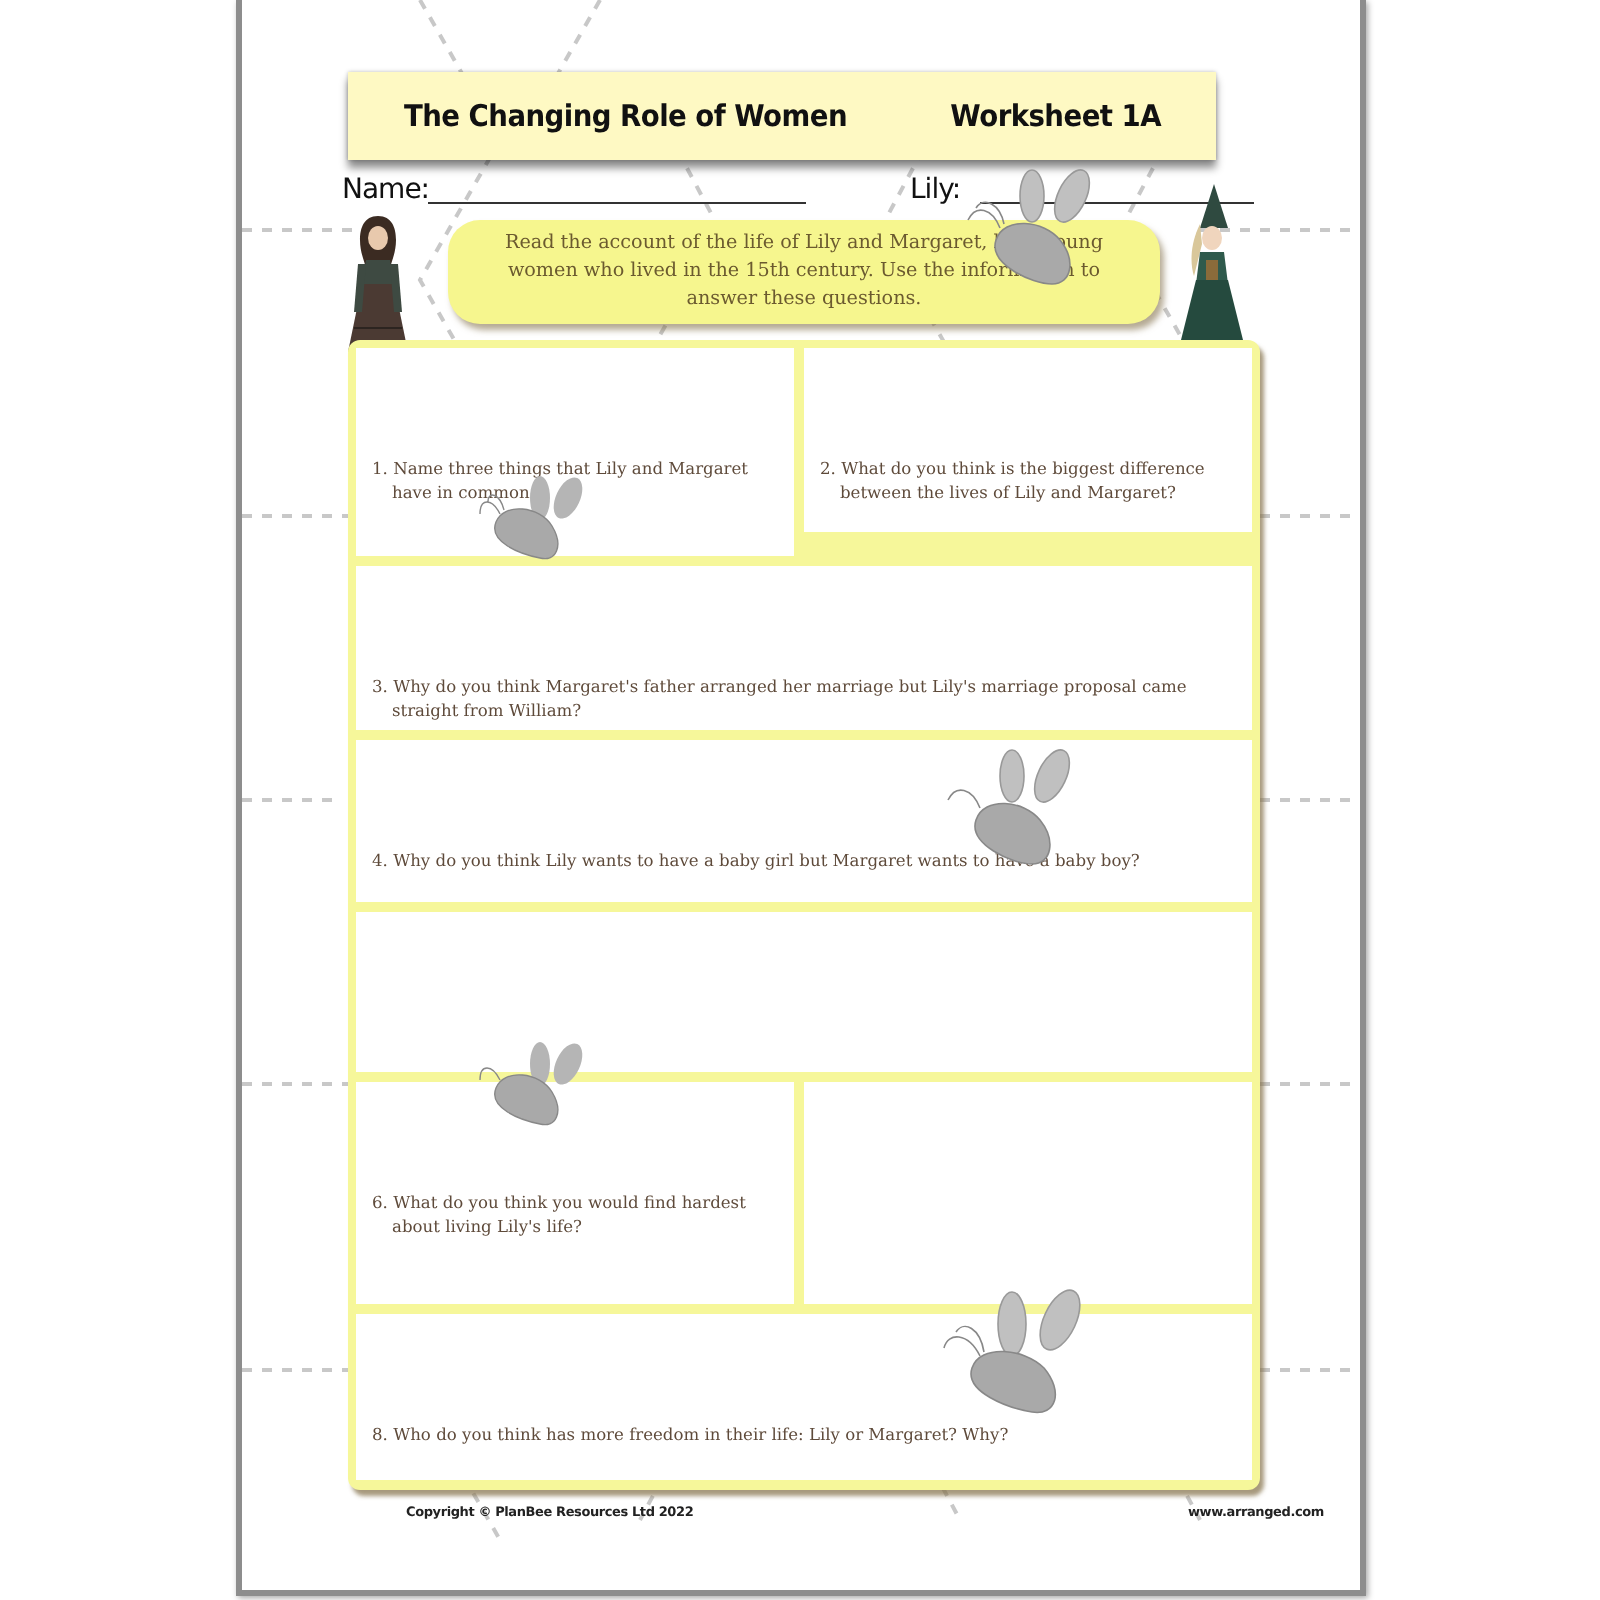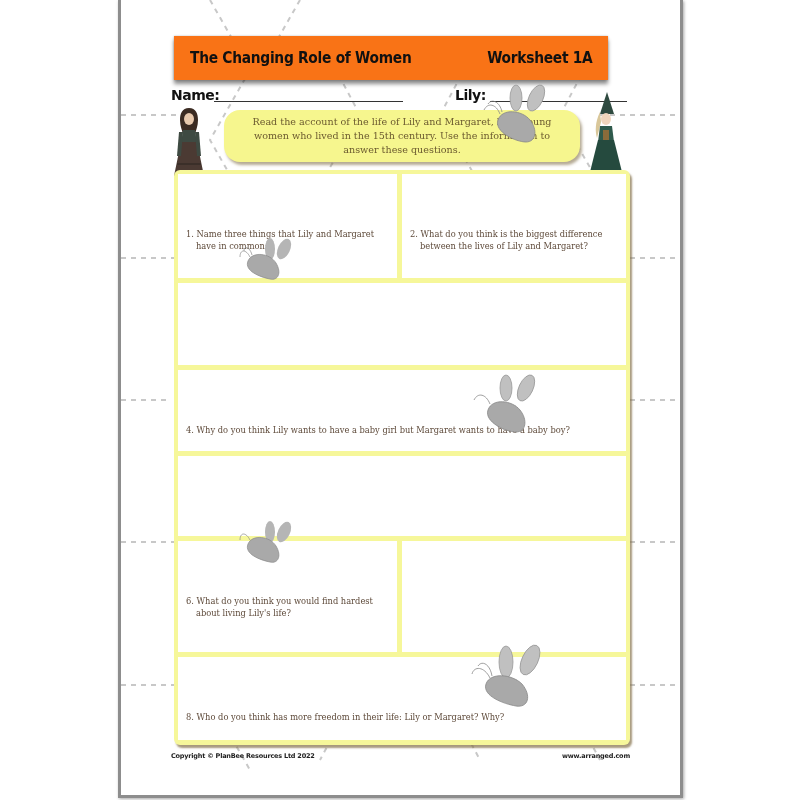--- a/index.html
+++ b/index.html
@@ -10,33 +10,33 @@
     position: absolute; left: 118px; top: 0; width: 565px; height: 798px;
     background: #ffffff;
     border-left: 3px solid #8d8d8d; border-right: 3px solid #8d8d8d; border-bottom: 3px solid #8d8d8d;
     box-shadow: 1px 1px 3px rgba(0,0,0,0.35);
     overflow: hidden;
   }
   .hexbg { position: absolute; left: 0; top: 0; width: 800px; height: 800px; pointer-events: none; }
 
   .title-bar {
     position: absolute; left: 174px; top: 36px; width: 434px; height: 44px;
-    background: #f97316;
+    background: #fef9c3;
     box-shadow: 0 4px 4px rgba(0,0,0,0.45), 0 0 2px rgba(0,0,0,0.25);
     display: flex; align-items: center; justify-content: space-between;
-    padding: 0 16px;
+    padding: 0 28px;
   }
   .title-text, .worksheet-label {
     font-family: "DejaVu Sans", sans-serif; font-weight: bold; font-size: 15px; color: #111;
     letter-spacing: -0.3px; transform: scaleX(0.92); transform-origin: left center;
   }
   .worksheet-label { transform-origin: right center; }
 
   .name-label, .date-label {
-    position: absolute; font-family: "DejaVu Sans", sans-serif; font-weight: bold;
+    position: absolute; font-family: "DejaVu Sans", sans-serif; font-weight: normal;
     font-size: 14px; color: #111; letter-spacing: -0.5px;
   }
   .name-label { left: 171px; top: 87px; }
   .date-label { left: 455px; top: 87px; }
   .line { position: absolute; height: 1px; background: #333; }
 
   .intro-box {
     position: absolute; left: 224px; top: 110px; width: 356px; height: 52px;
     background: #f6f68e; border-radius: 16px;
     box-shadow: 2px 3px 3px rgba(120,100,60,0.55);
@@ -55,21 +55,21 @@
   .qbox {
     position: absolute; background: rgba(255,255,255,0.0);
     padding: 6px 8px;
     font-size: 8.3px; line-height: 12px; color: #5e4a3a;
   }
   .qbox .inner { position: absolute; inset: 0; background: #ffffff; }
   .qbox .qtext { position: relative; padding-left: 10px; text-indent: -10px; margin-top: 48px; }
 
   .footer-left, .footer-right {
     position: absolute; top: 752px; font-family: "DejaVu Sans", sans-serif; font-weight: bold;
-    font-size: 6.5px; color: #222; letter-spacing: -0.2px;
+    font-size: 6.5px; color: #222; letter-spacing: -0.2px; margin-left: 32px;
   }
   .footer-left { left: 171px; }
   .footer-right { left: 562px; }
 
   .bee { position: absolute; pointer-events: none; }
 </style>
 </head>
 <body>
 
 <div class="page"></div>
@@ -124,27 +124,28 @@
   <path d="M4 82 L38 82" stroke="#4c7a69" stroke-width="2"></path>
 </svg>
 
 <div class="frame"></div>
 
 <div class="qbox" style="left:178px; top:174px; width:219px; height:104px;">
   <div class="inner"></div>
   <div class="qtext"><span>1.</span> <span>Name three things that Lily and Margaret have in common:</span></div>
 </div>
 
-<div class="qbox" style="left:402px; top:174px; width:224px; height:104px;">
+<div class="qbox" style="left:402px; top:174px; width:224px; height:92px;">
   <div class="inner"></div>
   <div class="qtext"><span>2.</span> <span>What do you think is the biggest difference between the lives of Lily and Margaret?</span></div>
 </div>
 
 <div class="qbox" style="left:178px; top:283px; width:448px; height:82px;">
   <div class="inner"></div>
+  <div class="qtext"><span>3.</span> <span>Why do you think Margaret's father arranged her marriage but Lily's marriage proposal came straight from William?</span></div>
 </div>
 
 <div class="qbox" style="left:178px; top:370px; width:448px; height:81px;">
   <div class="inner"></div>
   <div class="qtext"><span>4.</span> <span>Why do you think Lily wants to have a baby girl but Margaret wants to have a baby boy?</span></div>
 </div>
 
 <div class="qbox" style="left:178px; top:456px; width:448px; height:80px;">
   <div class="inner"></div>
 </div>

